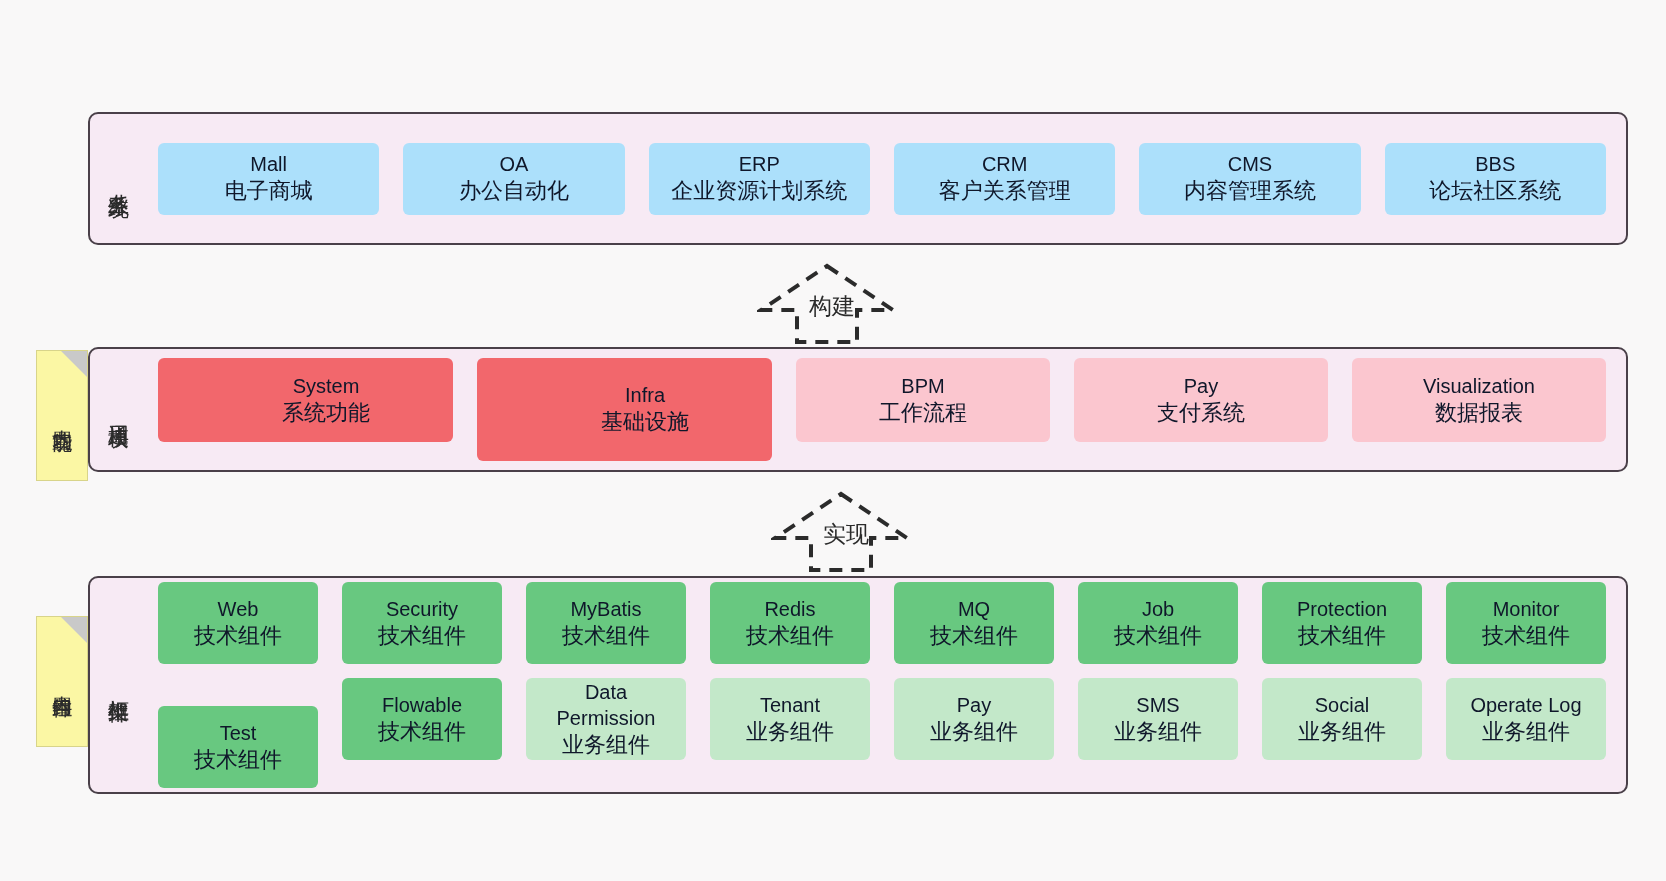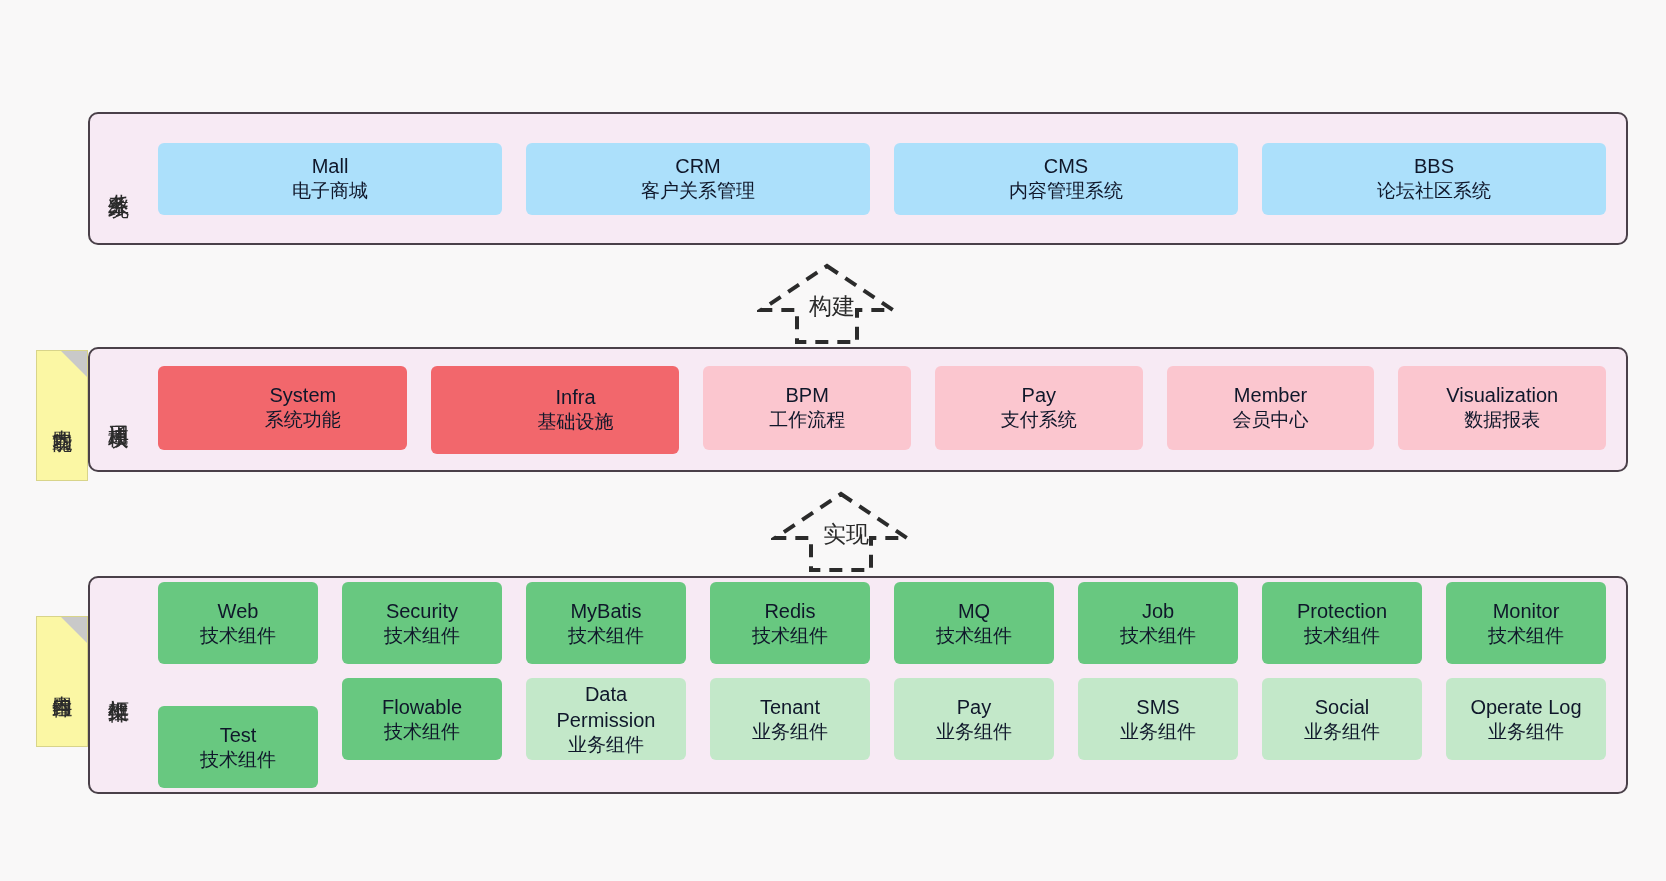--- a/index.html
+++ b/index.html
@@ -77,21 +77,21 @@
     text-align: center;
     color: #0f172a;
     box-sizing: border-box;
     padding: 4px 6px;
   }
   .node .ntitle {
     font-size: 20px;
     line-height: 1.3;
   }
   .node .nsub {
-    font-size: 19px;
+    font-size: 22px;
     line-height: 1.3;
   }
   .node.blue   { background: #ace0fb; }
   .node.red    { background: #f2676c; padding-left: 47px; }
   .node.pink   { background: #fbc6cf; }
   .node.green  { background: #68c880; }
   .node.lgreen { background: #c3e8c9; }
 
   
   .sticky {
@@ -141,20 +141,28 @@
 
   <div class="layer" id="layer-business" style="left:88px; top:112px; width:1540px; height:133px;">
     <div class="layer-title">业务系统</div>
     <div class="layer-body">
       <div class="box-row">
         <div class="node blue" style="height:72px;">
           <span class="ntitle">Mall</span>
           <span class="nsub">电子商城</span>
         </div>
         <div class="node blue" style="height:72px;">
+          <span class="ntitle">OA</span>
+          <span class="nsub">办公自动化</span>
+        </div>
+        <div class="node blue" style="height:72px;">
+          <span class="ntitle">ERP</span>
+          <span class="nsub">企业资源计划系统</span>
+        </div>
+        <div class="node blue" style="height:72px;">
           <span class="ntitle">CRM</span>
           <span class="nsub">客户关系管理</span>
         </div>
         <div class="node blue" style="height:72px;">
           <span class="ntitle">CMS</span>
           <span class="nsub">内容管理系统</span>
         </div>
         <div class="node blue" style="height:72px;">
           <span class="ntitle">BBS</span>
           <span class="nsub">论坛社区系统</span>
@@ -175,35 +183,31 @@
     <span>内置功能</span>
   </div>
   <div class="layer" id="layer-common" style="left:88px; top:347px; width:1540px; height:125px;">
     <div class="layer-title">通用模块</div>
     <div class="layer-body">
       <div class="box-row">
         <div class="node red" style="height:84px;">
           <span class="ntitle">System</span>
           <span class="nsub">系统功能</span>
         </div>
-        <div class="node red" style="height:88px;">
+        <div class="node red" style="height:103px;">
           <span class="ntitle">Infra</span>
           <span class="nsub">基础设施</span>
         </div>
         <div class="node pink" style="height:84px;">
           <span class="ntitle">BPM</span>
           <span class="nsub">工作流程</span>
         </div>
         <div class="node pink" style="height:84px;">
           <span class="ntitle">Pay</span>
           <span class="nsub">支付系统</span>
-        </div>
-        <div class="node pink" style="height:84px;">
-          <span class="ntitle">Member</span>
-          <span class="nsub">会员中心</span>
         </div>
         <div class="node pink" style="height:84px;">
           <span class="ntitle">Visualization</span>
           <span class="nsub">数据报表</span>
         </div>
       </div>
     </div>
   </div>
 
   <div class="arrow" style="left:771px; top:490px; width:150px; height:82px;">

